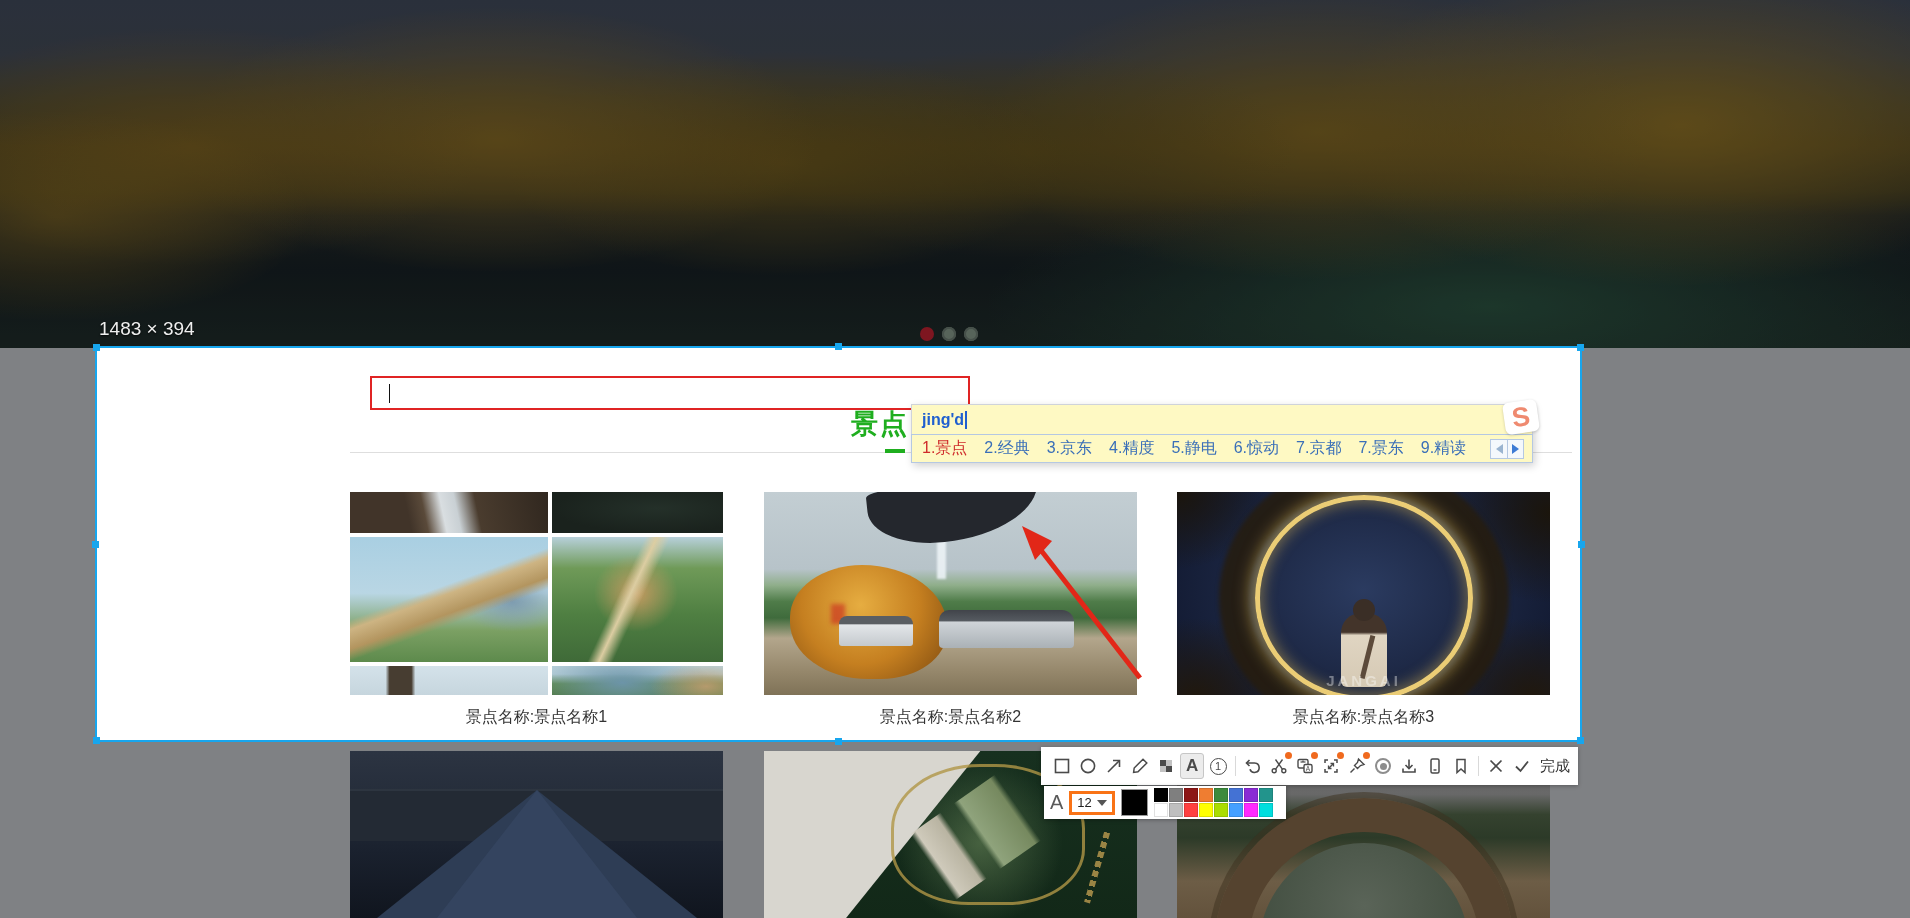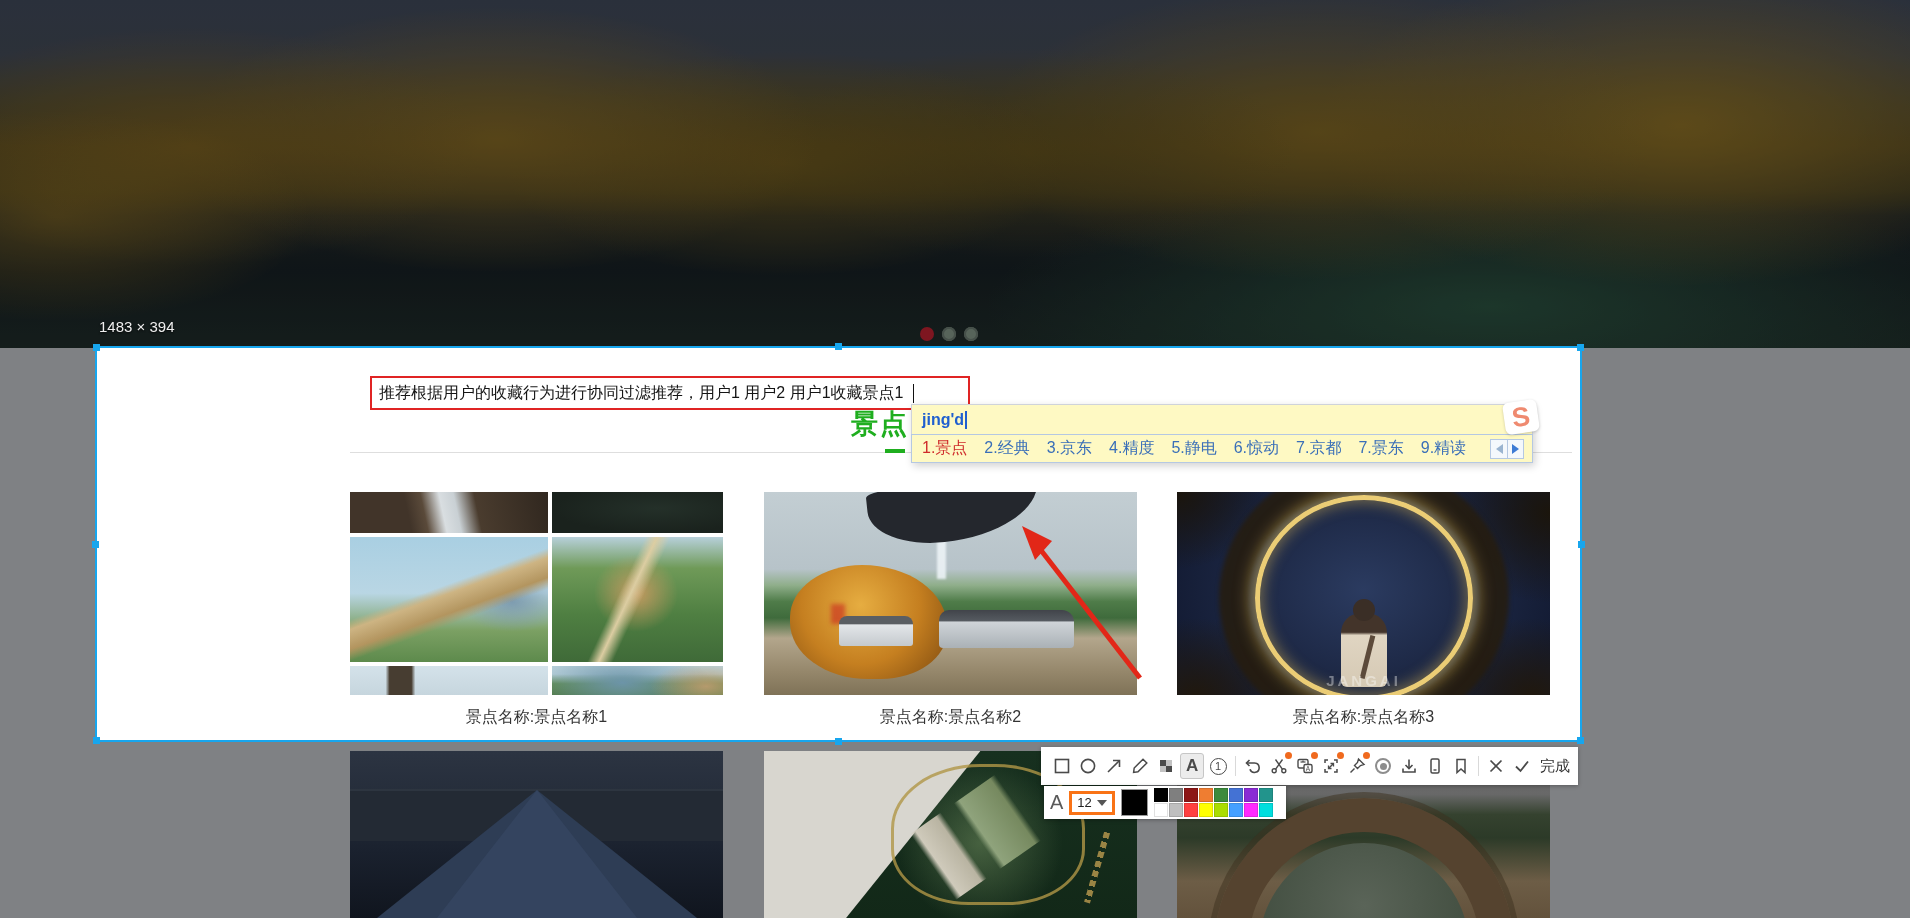--- a/index.html
+++ b/index.html
@@ -13,21 +13,21 @@
       radial-gradient(ellipse 420px 170px at 10% 42%, rgba(122,92,26,.75), transparent 70%),
       radial-gradient(ellipse 460px 190px at 26% 40%, rgba(134,102,30,.8), transparent 70%),
       radial-gradient(ellipse 400px 160px at 41% 47%, rgba(108,84,22,.8), transparent 70%),
       radial-gradient(ellipse 380px 150px at 54% 44%, rgba(96,76,22,.7), transparent 70%),
       radial-gradient(ellipse 480px 210px at 69% 38%, rgba(130,100,28,.8), transparent 70%),
       radial-gradient(ellipse 520px 230px at 88% 36%, rgba(140,108,30,.85), transparent 70%),
       radial-gradient(ellipse 700px 180px at 78% 88%, rgba(40,78,58,.9), transparent 72%),
       linear-gradient(180deg, #3a4150 0%, #3d424c 16%, #46422e 30%, #4a3e1c 42%, #33301c 55%, #1a2022 62%, #141b1d 78%, #1b2622 100%);
   }
   .hero::after { content:""; position:absolute; inset:0; background:rgba(8,10,14,.30); }
-  .hero-label { position:absolute; left:99px; top:318px; color:#efefef; font-size:15px; z-index:3; text-shadow:0 1px 2px rgba(0,0,0,.8); }
+  .hero-label { position:absolute; left:99px; top:318px; color:#efefef; font-size:19px; z-index:3; text-shadow:0 1px 2px rgba(0,0,0,.8); }
   .dots { position:absolute; left:920px; top:327px; display:flex; gap:8px; z-index:3; }
   .dot { width:14px; height:14px; border-radius:50%; }
   .dot.active { background:#7e1620; }
   .dot.idle { background:#57645a; box-shadow:inset 0 0 0 2px #46504a; }
 
   
   .panel { position:absolute; left:97px; top:348px; width:1483px; height:392px; background:#ffffff;
            box-shadow:0 0 0 2px #17a6ee; z-index:5; }
   .handle { position:absolute; width:7px; height:7px; background:#17a6ee; z-index:9; }
 
@@ -198,21 +198,20 @@
   <div class="chain"></div>
 </div>
 <div class="ph-lower dayring">
   <div class="ring"></div>
   <div class="inner"></div>
 </div>
 
 <div class="panel">
 
   <div class="redbox">
-    <span>推荐根据用户的收藏行为进行协同过滤推荐，用户1 用户2 用户1收藏景点1</span>
     <span class="caret"></span>
   </div>
 
   <div class="heading">景点</div>
   <div class="divider"></div>
   <div class="green-underline"></div>
 
   <div class="card c1">
     <div class="ph collage">
       <div class="t1"></div>

